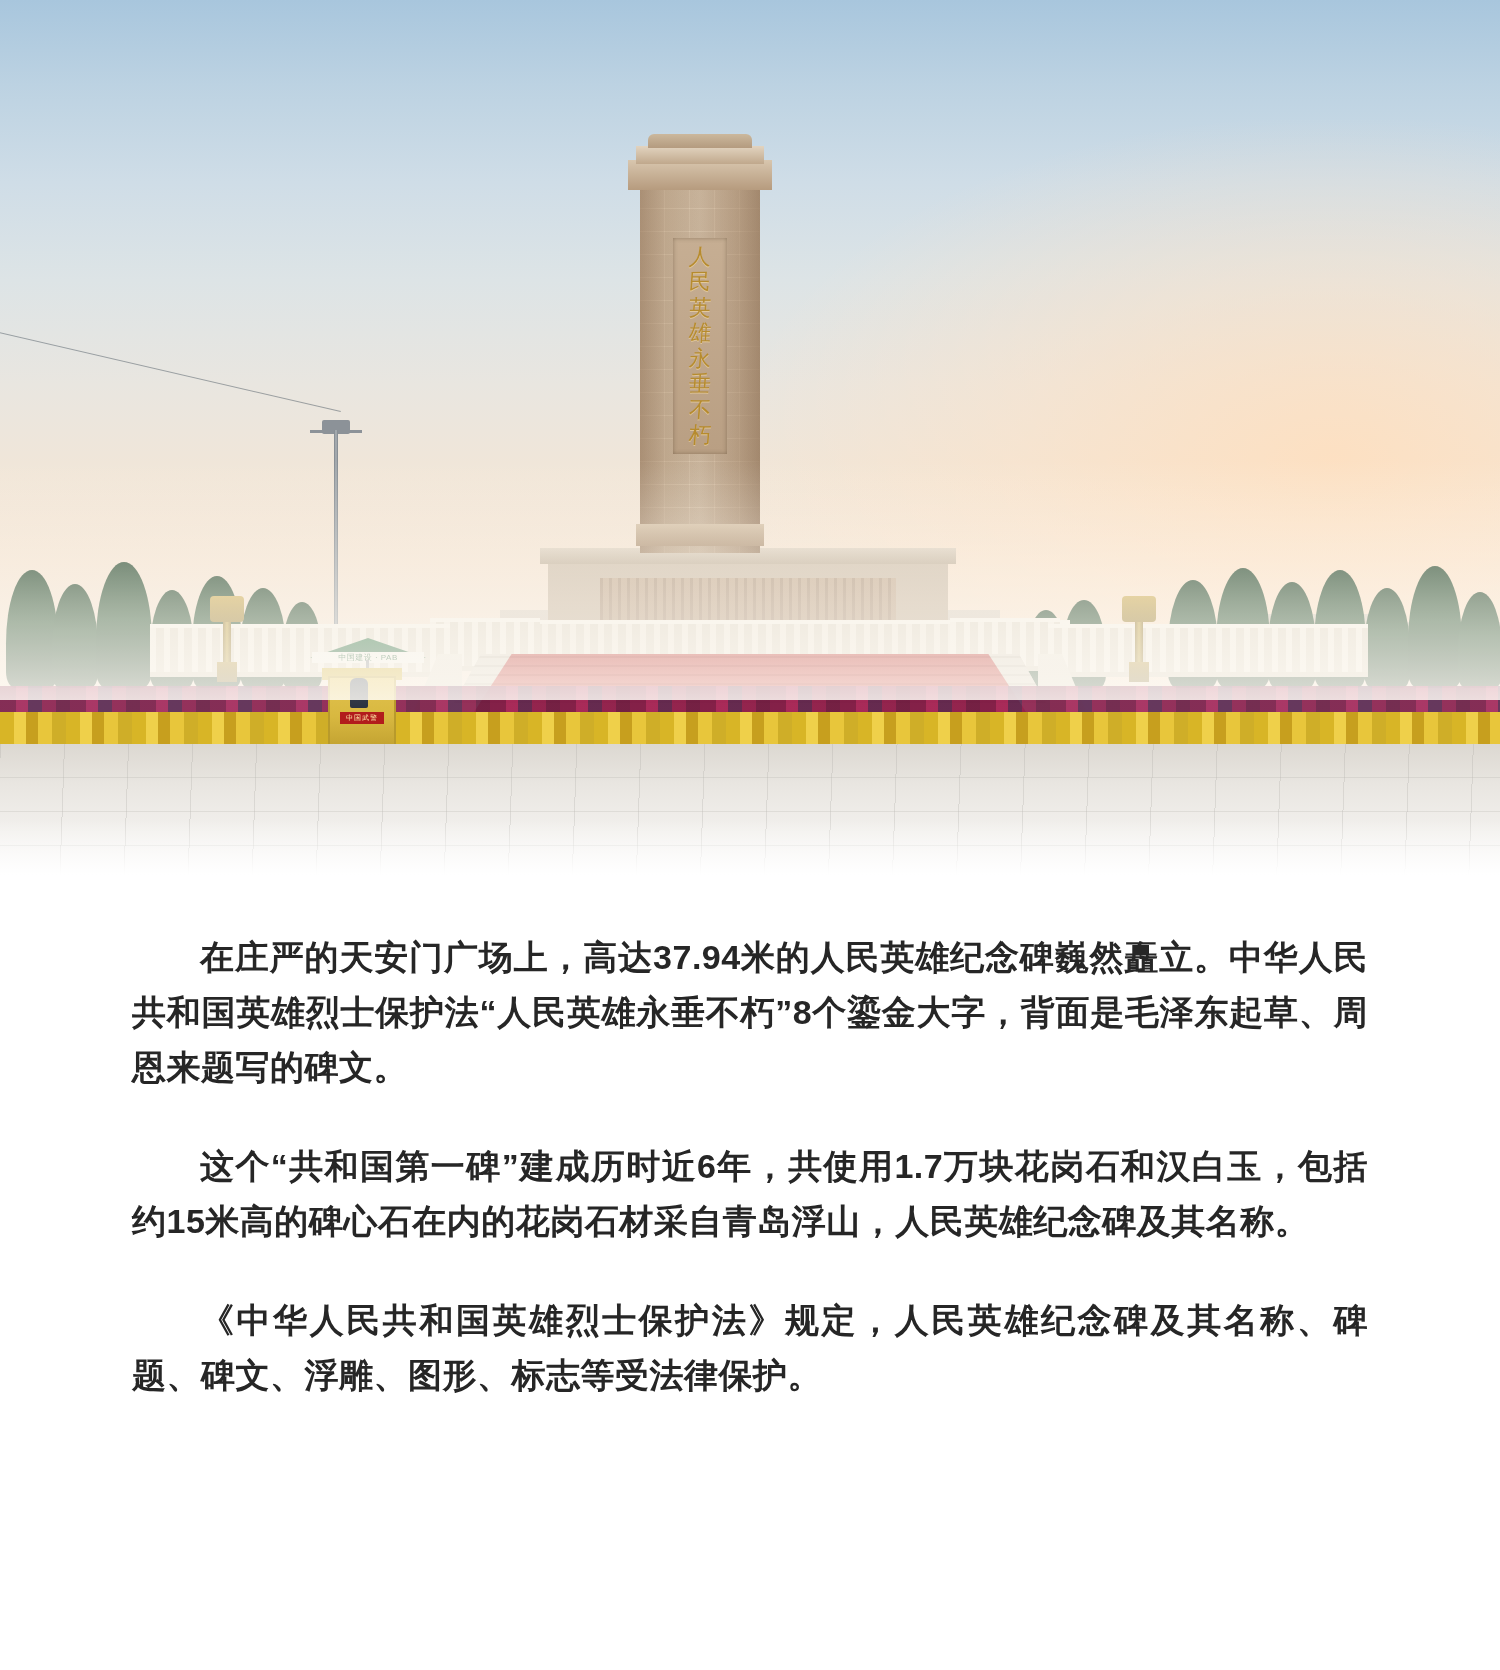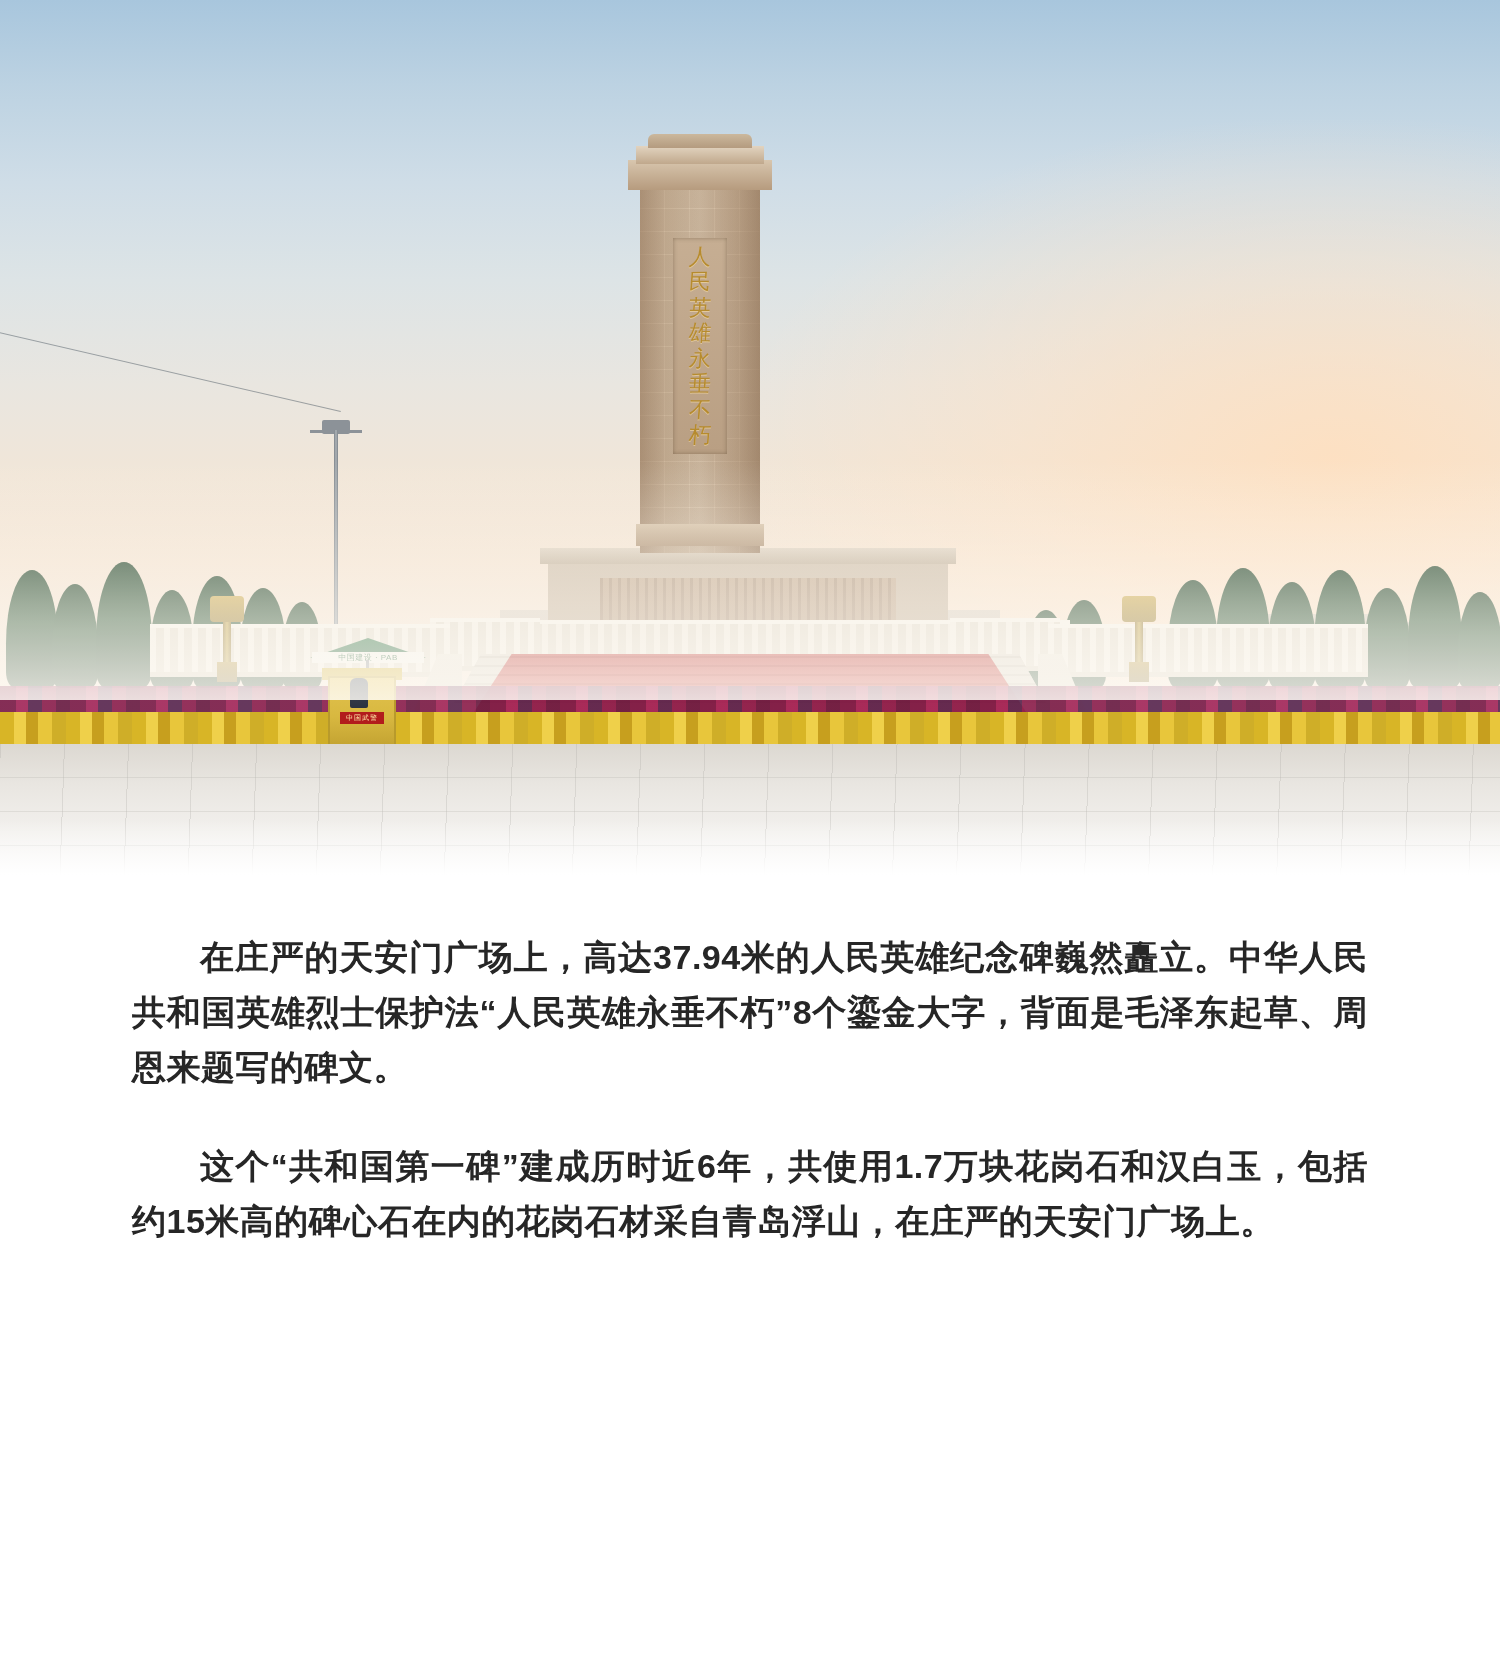--- a/index.html
+++ b/index.html
@@ -570,14 +570,15 @@
   <div class="plaza">
     <div class="plaza-lines"></div>
     <div class="plaza-fade"></div>
   </div>
 
   <div class="sky-haze"></div>
 </div>
 
 <div class="article">
   <p class="para">在庄严的天安门广场上，高达37.94米的人民英雄纪念碑巍然矗立。中华人民共和国英雄烈士保护法“人民英雄永垂不朽”8个鎏金大字，背面是毛泽东起草、周恩来题写的碑文。</p>
-  <p class="para">这个“共和国第一碑”建成历时近6年，共使用1.7万块花岗石和汉白玉，包括约15米高的碑心石在内的花岗石材采自青岛浮山，在庄严的天安门广场上。</p>
+  <p class="para">这个“共和国第一碑”建成历时近6年，共使用1.7万块花岗石和汉白玉，包括约15米高的碑心石在内的花岗石材采自青岛浮山，人民英雄纪念碑及其名称。</p>
+  <p class="para">《中华人民共和国英雄烈士保护法》规定，人民英雄纪念碑及其名称、碑题、碑文、浮雕、图形、标志等受法律保护。</p>
 </div>
 
 </body></html>

